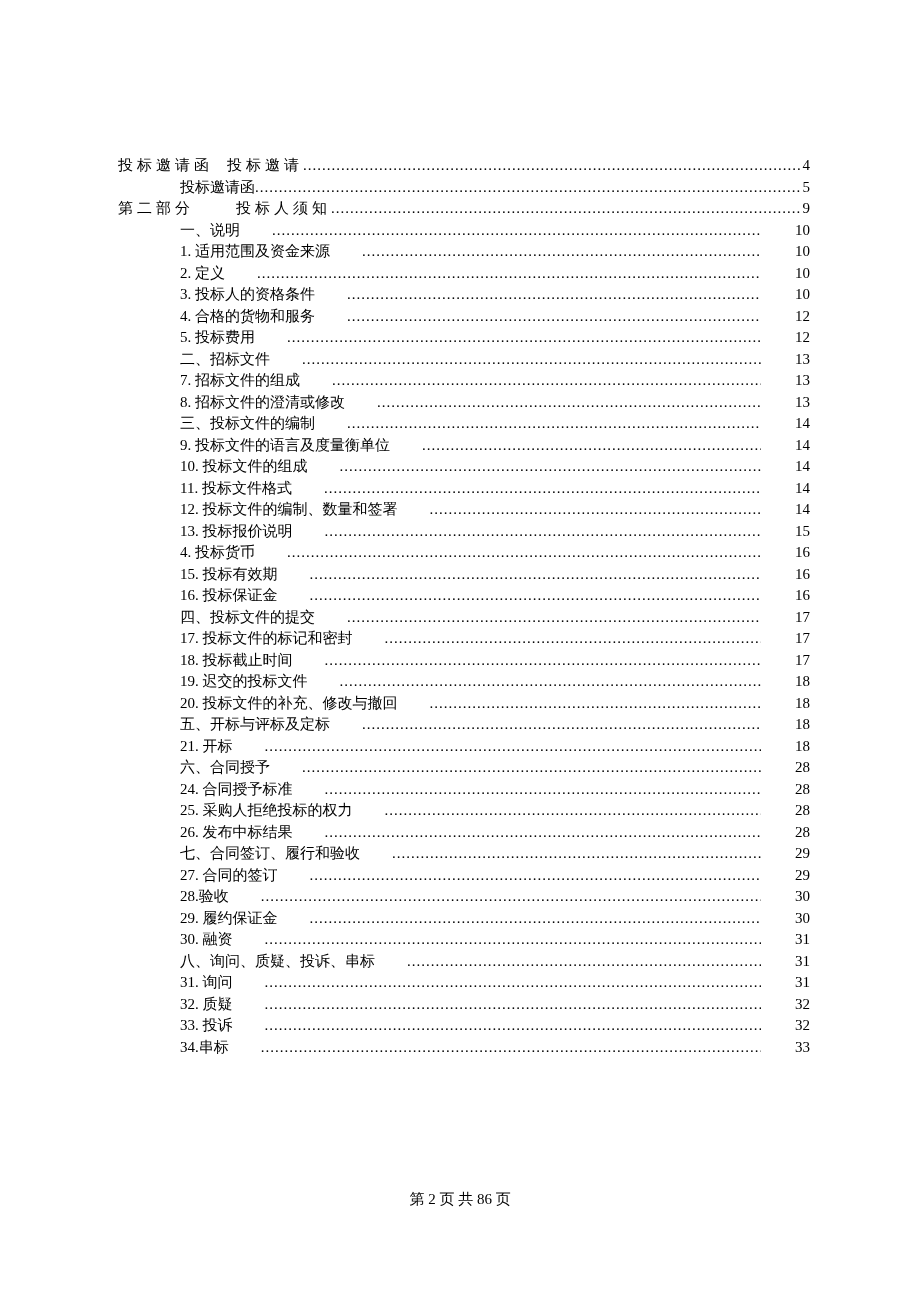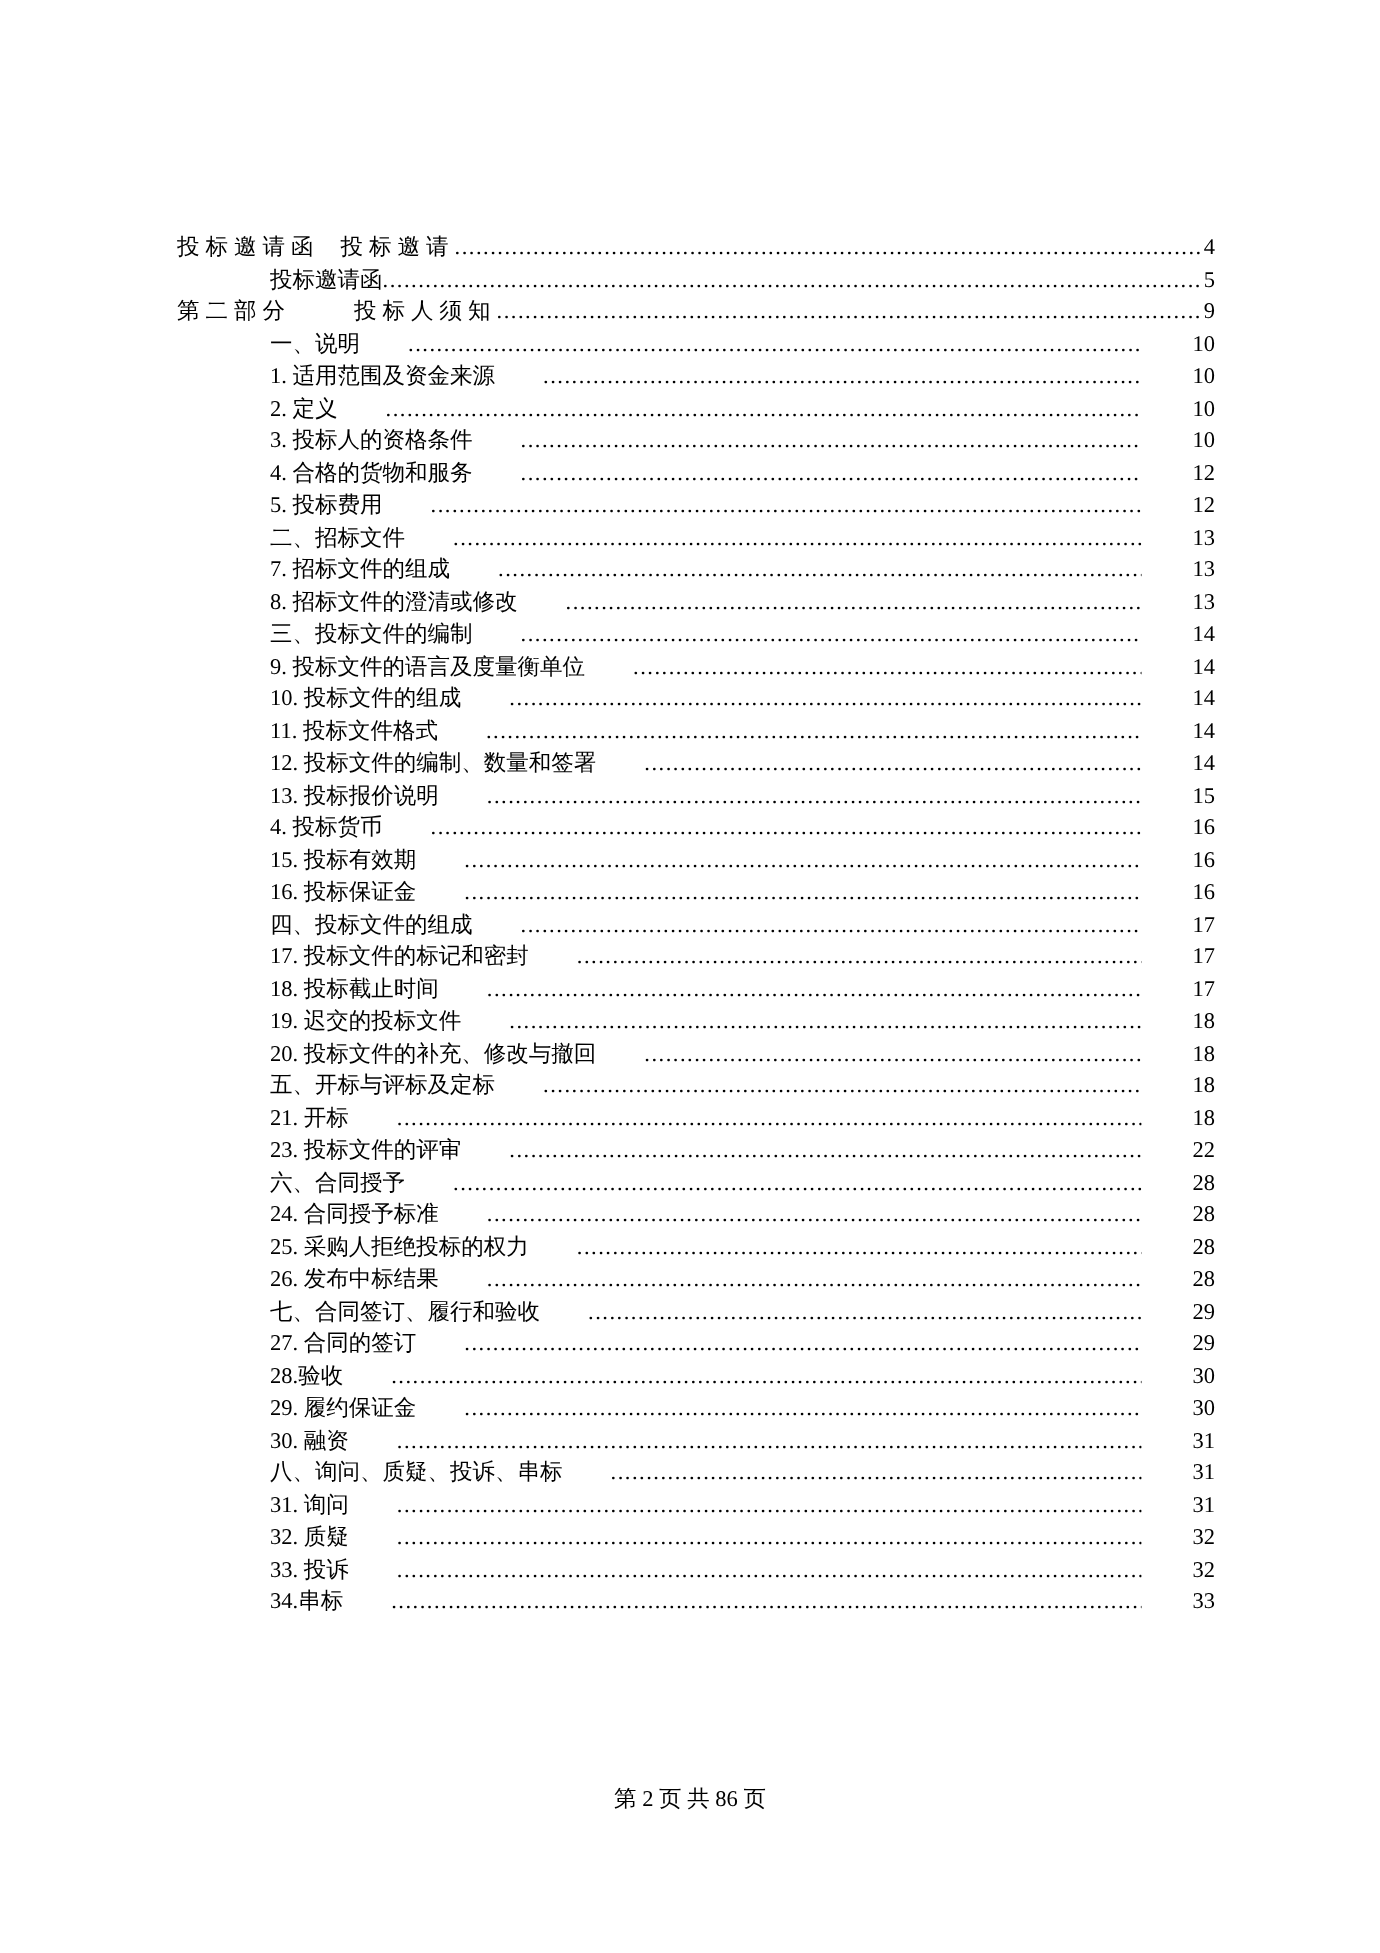--- a/index.html
+++ b/index.html
@@ -178,21 +178,21 @@
         <span class="toc-label">15. 投标有效期</span>
         <span class="toc-dots"></span>
         <span class="toc-page">16</span>
       </div>
       <div class="toc-line indent-2">
         <span class="toc-label">16. 投标保证金</span>
         <span class="toc-dots"></span>
         <span class="toc-page">16</span>
       </div>
       <div class="toc-line indent-2">
-        <span class="toc-label">四、投标文件的组成</span>
+        <span class="toc-label">四、投标文件的提交</span>
         <span class="toc-dots"></span>
         <span class="toc-page">17</span>
       </div>
       <div class="toc-line indent-2">
         <span class="toc-label">17. 投标文件的标记和密封</span>
         <span class="toc-dots"></span>
         <span class="toc-page">17</span>
       </div>
       <div class="toc-line indent-2">
         <span class="toc-label">18. 投标截止时间</span>
@@ -211,25 +211,20 @@
       </div>
       <div class="toc-line indent-2">
         <span class="toc-label">五、开标与评标及定标</span>
         <span class="toc-dots"></span>
         <span class="toc-page">18</span>
       </div>
       <div class="toc-line indent-2">
         <span class="toc-label">21. 开标</span>
         <span class="toc-dots"></span>
         <span class="toc-page">18</span>
-      </div>
-      <div class="toc-line indent-2">
-        <span class="toc-label">23. 投标文件的评审</span>
-        <span class="toc-dots"></span>
-        <span class="toc-page">22</span>
       </div>
       <div class="toc-line indent-2">
         <span class="toc-label">六、合同授予</span>
         <span class="toc-dots"></span>
         <span class="toc-page">28</span>
       </div>
       <div class="toc-line indent-2">
         <span class="toc-label">24. 合同授予标准</span>
         <span class="toc-dots"></span>
         <span class="toc-page">28</span>

